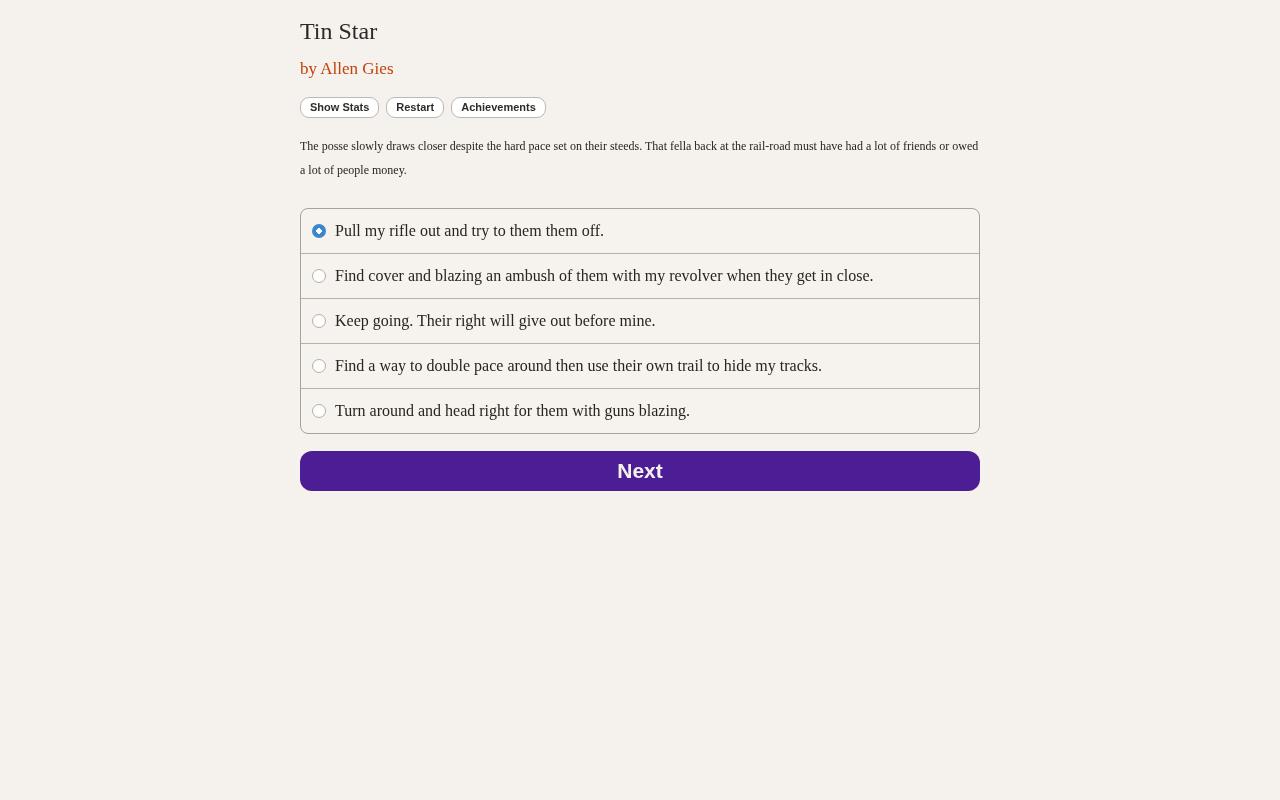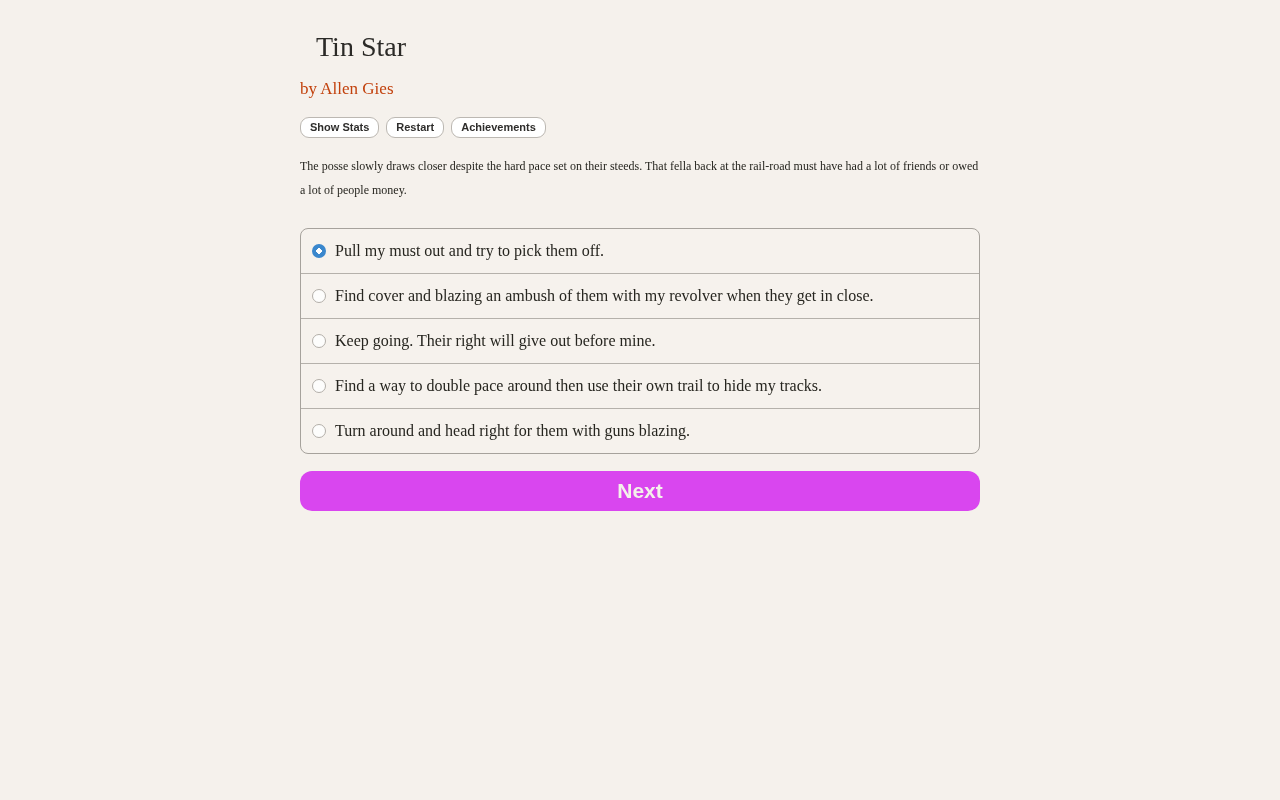--- a/index.html
+++ b/index.html
@@ -9,23 +9,23 @@
     width: 1280px;
     height: 800px;
     font-family: "Liberation Serif", "DejaVu Serif", serif;
     -webkit-font-smoothing: antialiased;
   }
   .page {
     width: 680px;
     margin: 0 auto;
   }
   .game-title {
-    margin: 16px;
+    margin: 0;
     padding-top: 16px;
-    font-size: 28px;
+    font-size: 24px;
     line-height: 30px;
     font-weight: 400;
     color: #2b2a27;
   }
   .game-author {
     margin: 12px 0 0 0;
     font-size: 17px;
     line-height: 22px;
     color: #c2410c;
   }
@@ -86,21 +86,21 @@
   .choice-label {
     font-size: 16px;
     color: #26251f;
     padding-bottom: 1px;
   }
   .next-button {
     display: block;
     width: 680px;
     height: 40px;
     margin-top: 17px;
-    background: #d946ef;
+    background: #4c1d95;
     border: none;
     border-radius: 12px;
     color: #f4f1ea;
     font-family: "Liberation Sans", "DejaVu Sans", sans-serif;
     font-size: 21px;
     font-weight: 700;
     text-align: center;
     line-height: 40px;
     padding: 0;
     cursor: pointer;
@@ -119,21 +119,21 @@
     <button>Show Stats</button>
     <button>Restart</button>
     <button>Achievements</button>
   </div>
 
   <p class="story-paragraph">The posse slowly draws closer despite the hard pace set on their steeds. That fella back at the rail-road must have had a lot of friends or owed a lot of people money.</p>
 
   <div class="choice-box">
     <div class="choice-row">
       <span class="radio selected"></span>
-      <span class="choice-label">Pull my must out and try to pick them off.</span>
+      <span class="choice-label">Pull my rifle out and try to them them off.</span>
     </div>
     <div class="choice-row">
       <span class="radio"></span>
       <span class="choice-label">Find cover and blazing an ambush of them with my revolver when they get in close.</span>
     </div>
     <div class="choice-row">
       <span class="radio"></span>
       <span class="choice-label">Keep going. Their right will give out before mine.</span>
     </div>
     <div class="choice-row">

